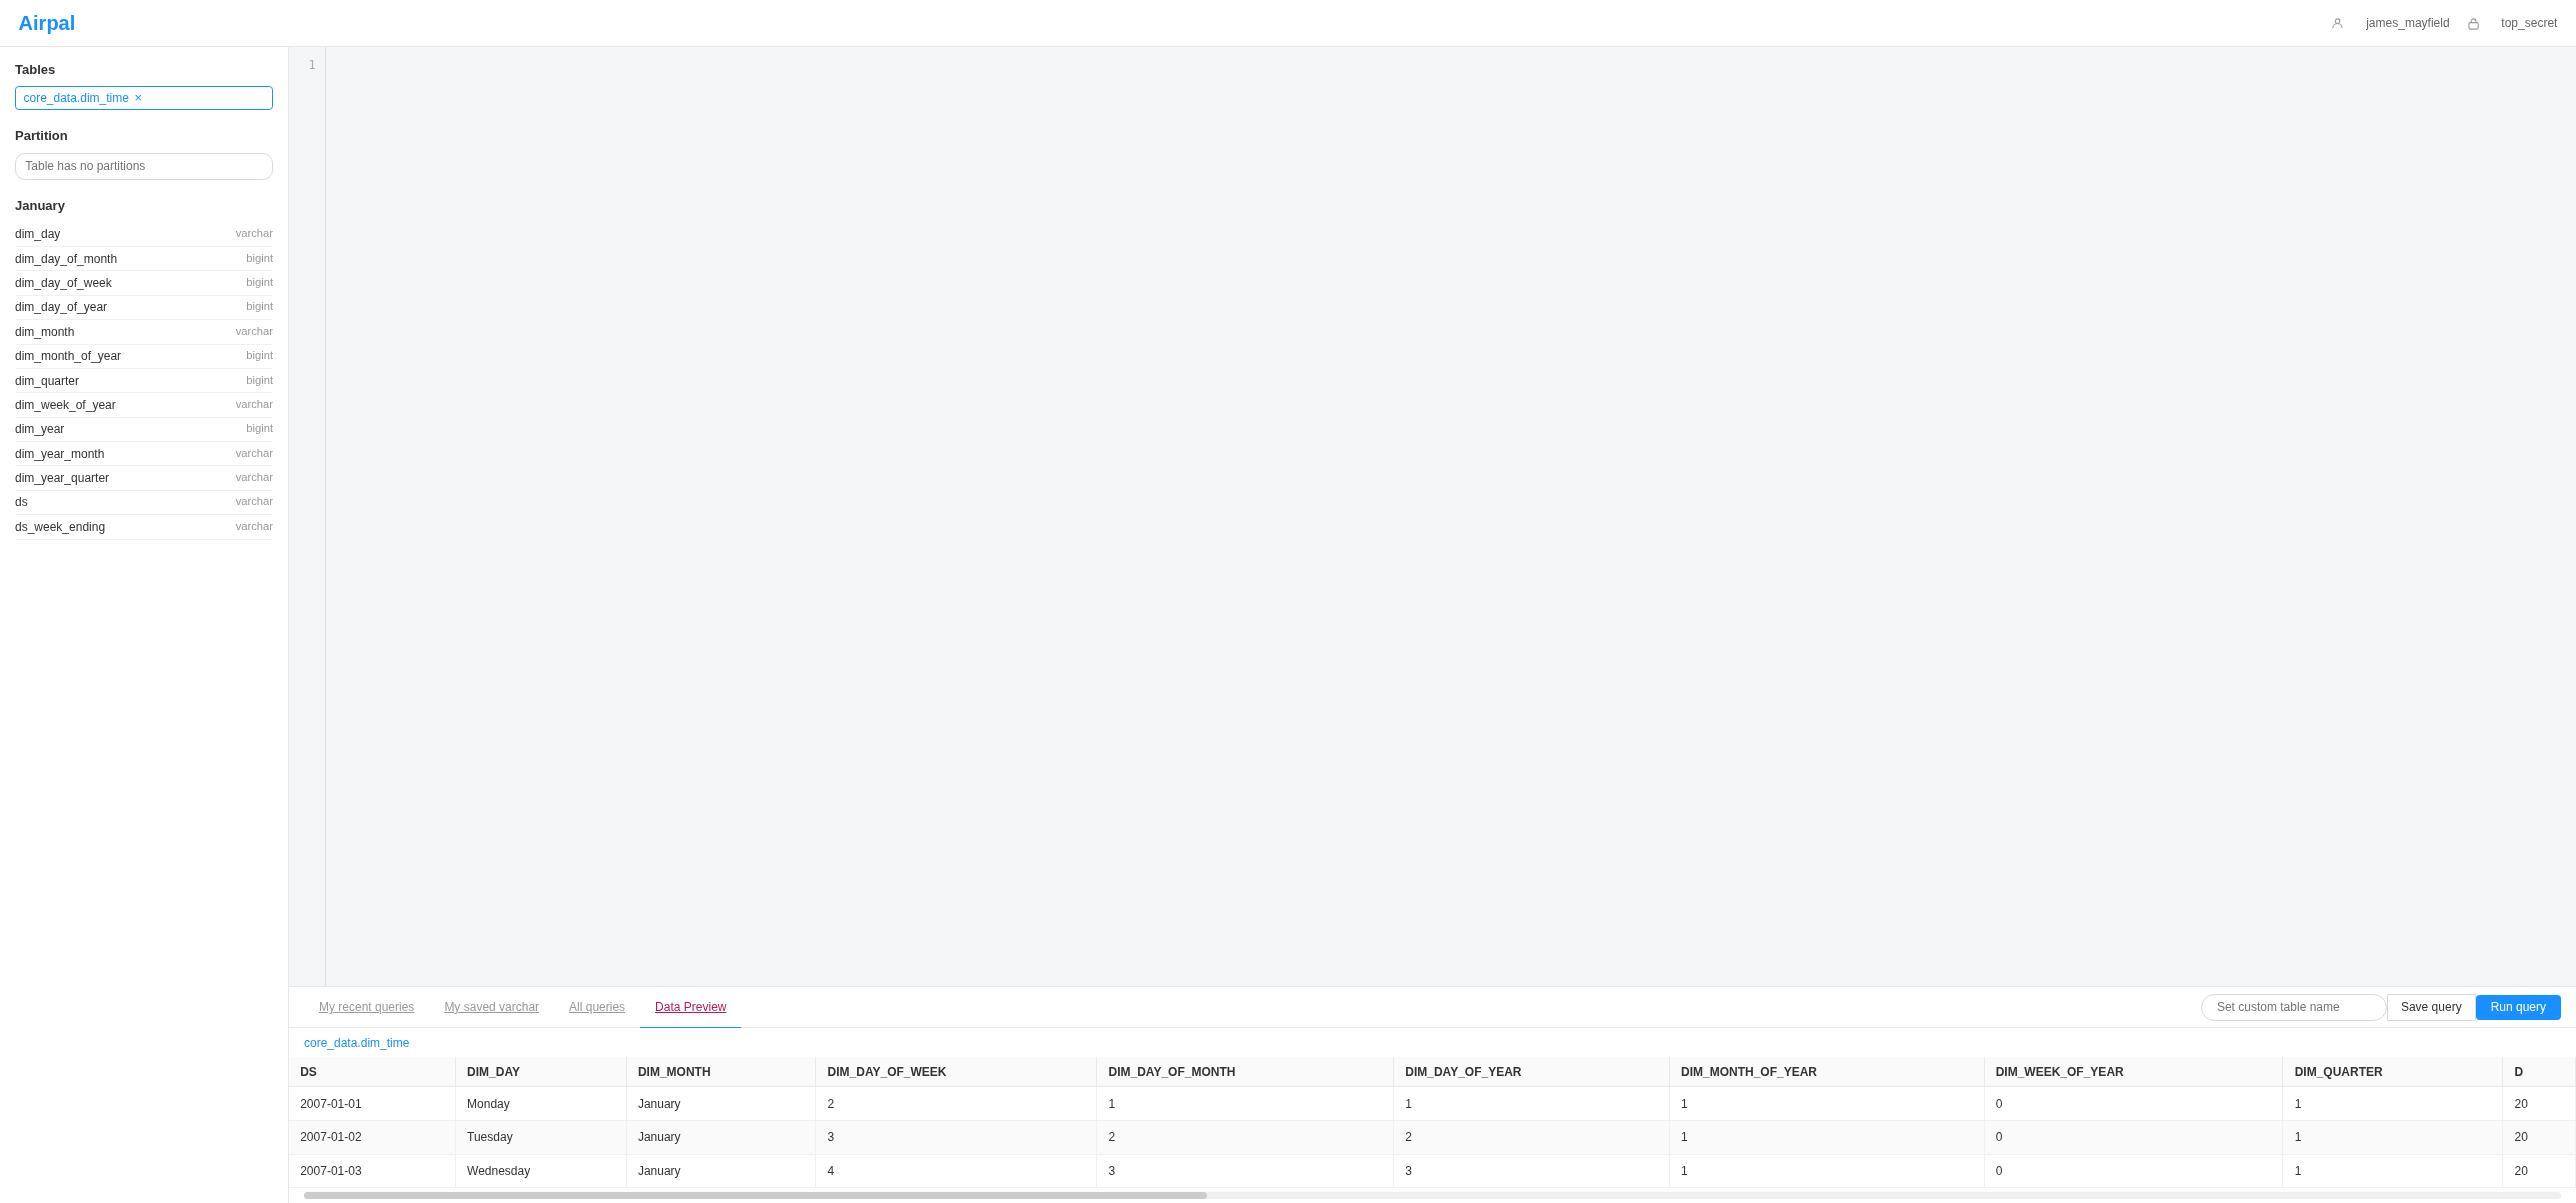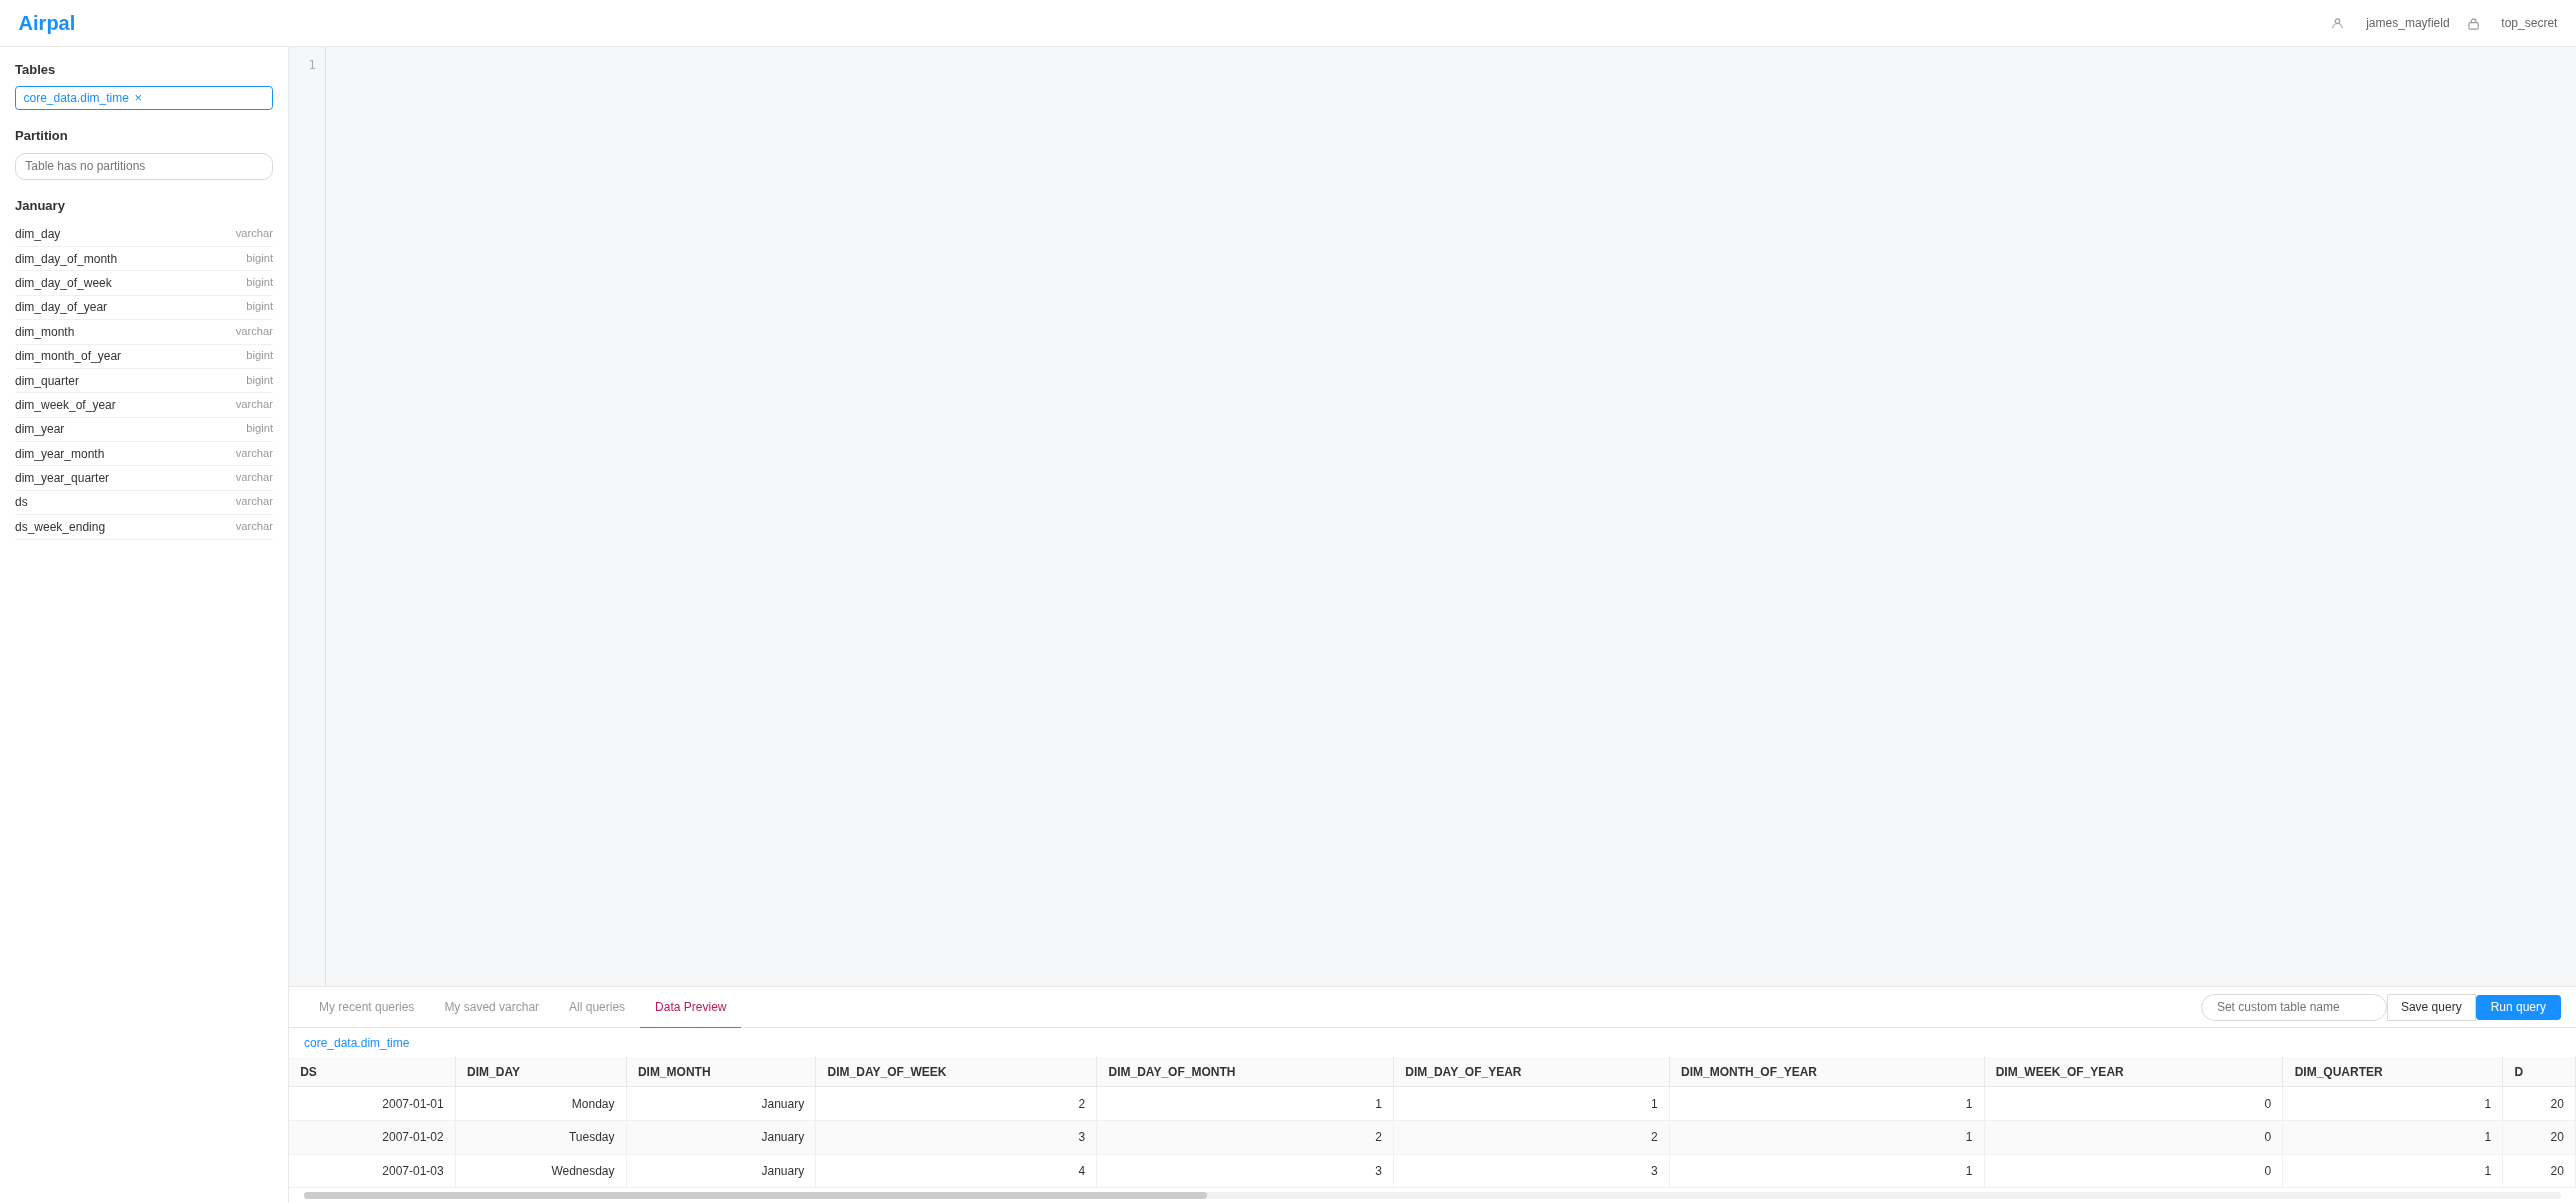--- a/index.html
+++ b/index.html
@@ -174,20 +174,21 @@
     .tab-item {
       padding: 0 15px;
       height: 41px;
       display: flex;
       align-items: center;
       cursor: pointer;
       color: #999;
       font-size: 12px;
       border-bottom: 1.9px solid transparent;
       margin-bottom: -0.9px;
+      text-decoration: underline;
     }
     .tab-item.active {
       color: #be185d;
       border-bottom: 1.9px solid #1890ff;
     }
     .tabs-actions {
       margin-left: auto;
       display: flex;
       align-items: center;
       gap: 0;
@@ -246,21 +247,20 @@
       font-weight: 600;
       color: #333;
       white-space: nowrap;
     }
     .data-table td {
       border-bottom: 0.9px solid #f0f0f0;
       border-right: 0.9px solid #f0f0f0;
       padding: 9.3px 11.2px;
       color: #333;
       white-space: nowrap;
-      text-align: right;
     }
     .data-table tr:nth-child(even) td {
       background: #fafafa;
     }
     .scrollbar-hint {
       height: 7.5px;
       background: #f0f0f0;
       border-radius: 3.7px;
       margin: 3.7px 15px;
       position: relative;

